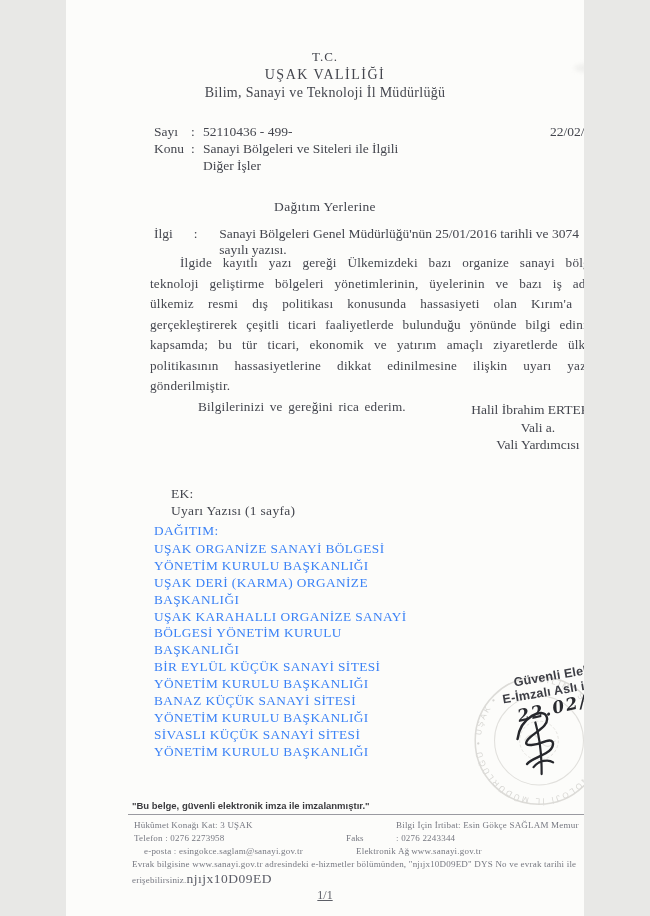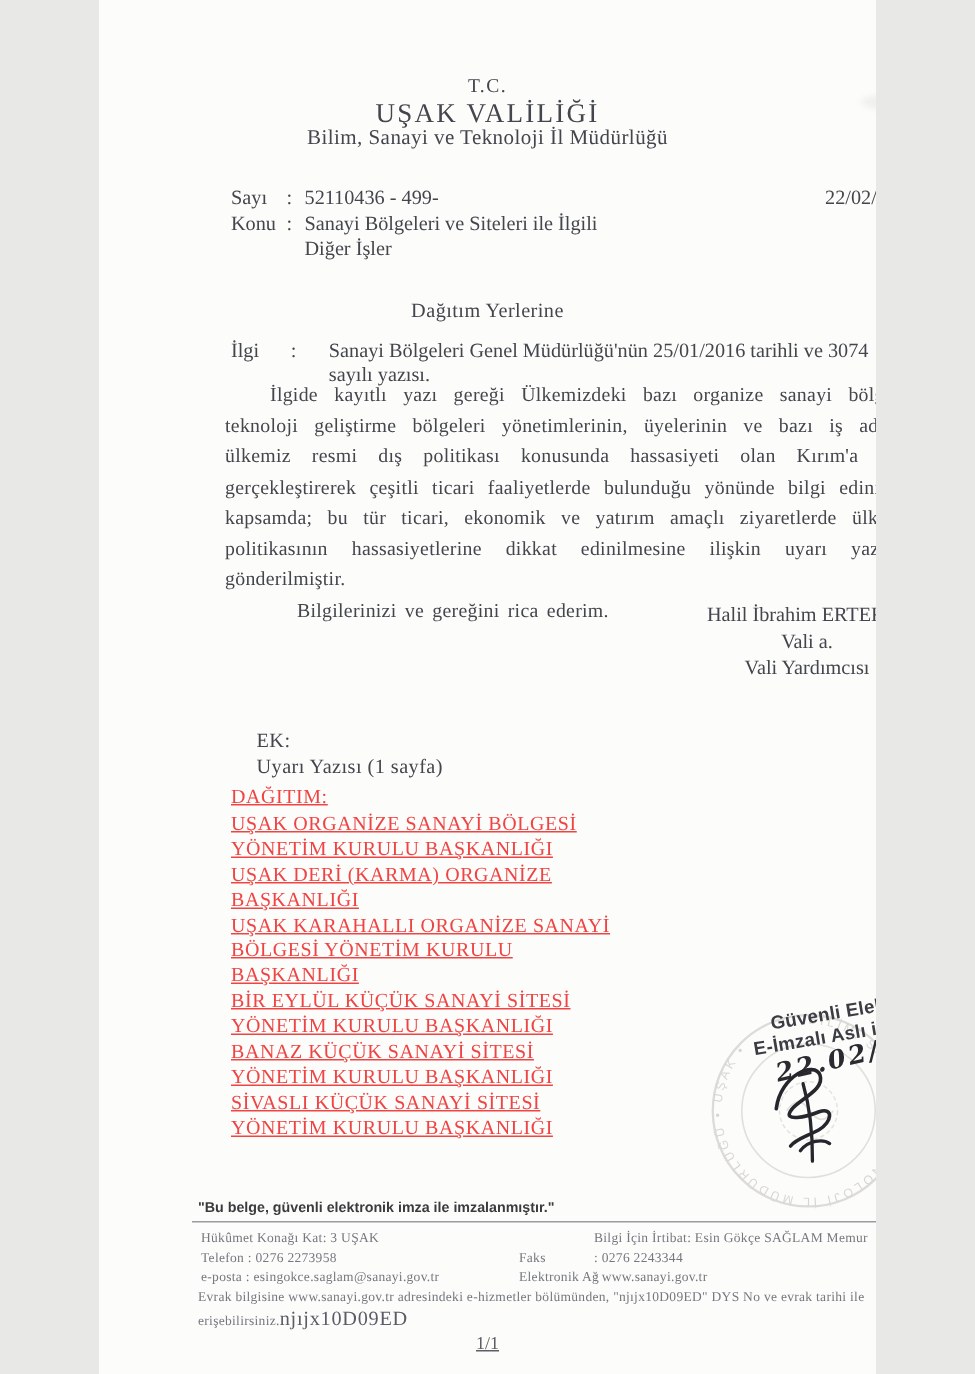--- a/index.html
+++ b/index.html
@@ -9,21 +9,21 @@
     margin:0 auto;
     background:#fcfcfa;
     overflow:hidden;
     font-family:"Liberation Serif", serif;
     color:#44464e;
   }
   .abs{position:absolute;}
   
   .letterhead{top:48px;left:0;width:100%;text-align:center;line-height:18px;}
   .lh-tc{font-size:13px;letter-spacing:1px;}
-  .lh-office{font-size:18px;letter-spacing:1.5px;}
+  .lh-office{font-size:14px;letter-spacing:1.5px;}
   .lh-dept{font-size:14px;letter-spacing:.3px;}
   
   .meta{top:123px;left:88px;font-size:13.5px;line-height:17px;}
   .meta-row{display:flex;}
   .meta-label{width:37px;}
   .meta-sep{width:12px;}
   .doc-date{top:124px;left:484px;font-size:13.5px;}
   .konu-line2{margin-left:49px;}
   
   .addressee{top:199px;left:0;width:100%;text-align:center;font-size:13.5px;letter-spacing:.3px;}
@@ -34,40 +34,40 @@
   
   .bodytext{top:253px;left:84px;width:488px;font-size:13.2px;line-height:20.5px;
     text-align:justify;word-spacing:2px;letter-spacing:.2px;font-family:Liberation Serif, serif;}
   .bodytext .p1{text-indent:30px;margin:0;}
   .bodytext .p2{text-indent:48px;margin:0;}
   
   .signblock{top:401px;left:352px;width:240px;text-align:center;font-size:13.5px;line-height:17.5px;}
   
   .ek{top:486px;left:105px;font-size:13.5px;line-height:16.5px;letter-spacing:.3px;}
   
-  .dagitim{top:523px;left:88px;font-size:13.3px;line-height:16.9px;letter-spacing:.4px;color:#ef4444;text-decoration:underline;}
+  .dagitim{top:523px;left:88px;font-size:13.3px;line-height:16.9px;letter-spacing:.4px;color:#3b82f6;}
   .dagitim .dg-label{margin-bottom:1px;}
   
   .seal{top:668px;left:398px;opacity:.5;}
   .stamp{top:666px;left:420px;width:170px;transform:rotate(-9.5deg);
     font-family:"Liberation Sans", sans-serif;font-weight:bold;color:#3c3d44;
     font-size:12.5px;line-height:15px;text-align:center;letter-spacing:.2px;}
   .handdate{top:692px;left:450px;transform:rotate(-13deg);
     font-family:"DejaVu Serif", serif;font-style:italic;font-weight:bold;
     font-size:17px;color:#2a2b30;letter-spacing:2px;}
   .handsig{top:702px;left:438px;}
   
   .smudge{top:62px;left:508px;width:60px;height:12px;border-radius:50%;
     background:#d8d8d6;opacity:.35;filter:blur(2px);}
   
   .f-quote{top:800px;left:66px;font-family:"Liberation Sans", sans-serif;
     font-weight:bold;font-size:9.5px;color:#3b3b3f;}
   .f-rule{top:814px;left:62px;width:527px;border-top:1.5px solid #9a9aa0;}
   .f-small{font-size:9px;color:#767881;letter-spacing:.2px;}
-  .f-row1{top:820px;} .f-row2{top:833px;} .f-row3{top:846px;}
+  .f-row1{top:820px;} .f-row2{top:833px;} .f-row3{top:846px;margin-left:10px;}
   .f-c1{left:68px;} .f-c2{left:280px;} .f-c3{left:330px;}
   .f-evrak{top:859px;left:66px;width:520px;text-align:justify;}
   .f-evrak2{top:871px;left:66px;}
   .f-code{font-size:13.5px;color:#5a5c66;letter-spacing:.5px;}
   .pagenum{top:888px;left:0;width:100%;text-align:center;font-size:12px;color:#5c5e66;text-decoration:underline;}
 </style>
 </head>
 <body>
 
 <div class="page">

